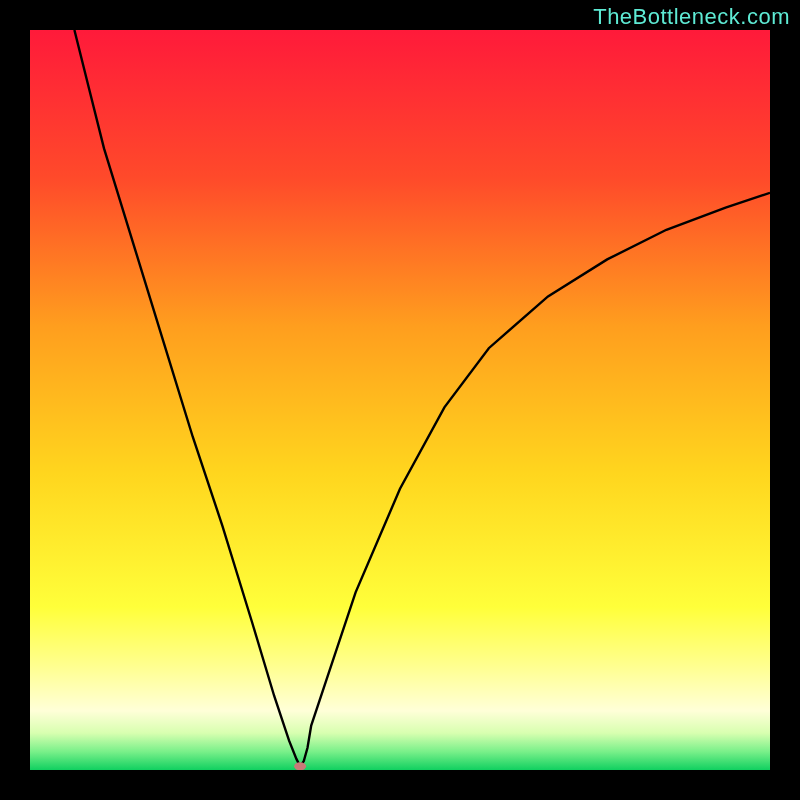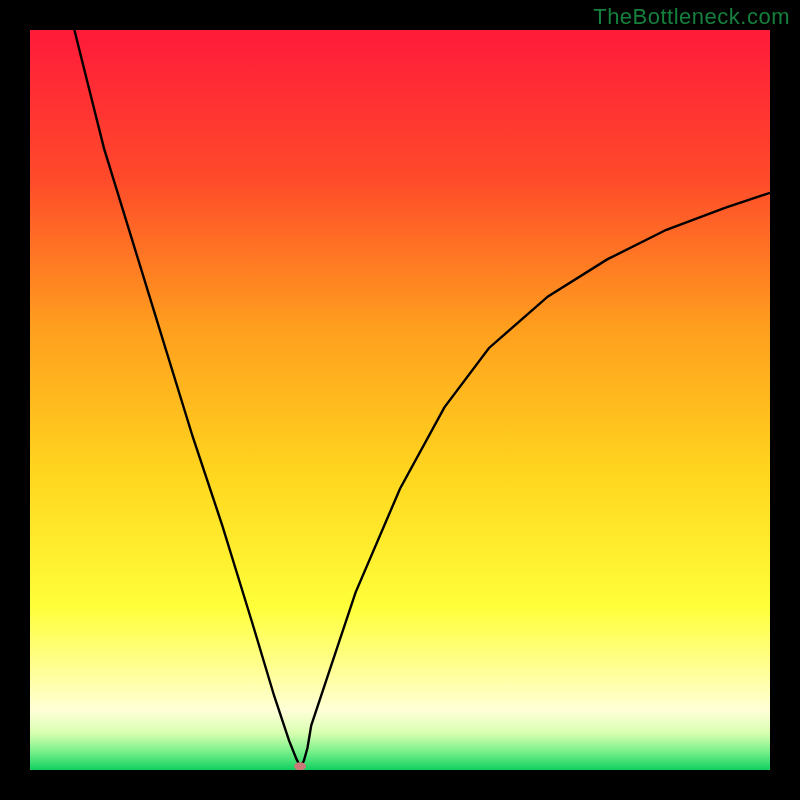--- a/index.html
+++ b/index.html
@@ -14,21 +14,21 @@
   .outer {
     position: relative;
     width: 800px;
     height: 800px;
     background: #000;
   }
   .watermark {
     position: absolute;
     top: 4px;
     right: 10px;
-    color: #15803d;
+    color: #5eead4;
     font-size: 22px;
     letter-spacing: 0.5px;
     user-select: none;
   }
   .plot-wrap {
     position: absolute;
     left: 30px;
     top: 30px;
     width: 740px;
     height: 740px;

